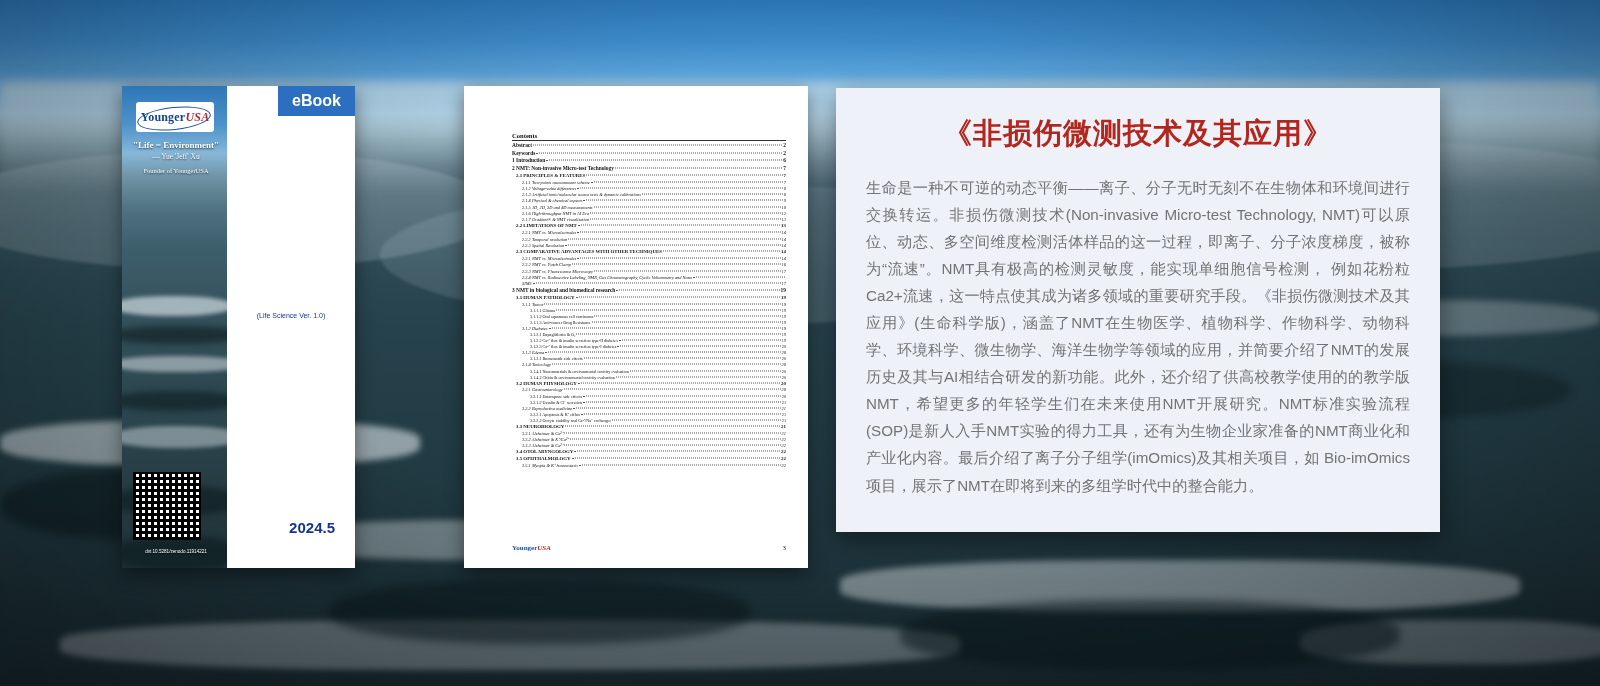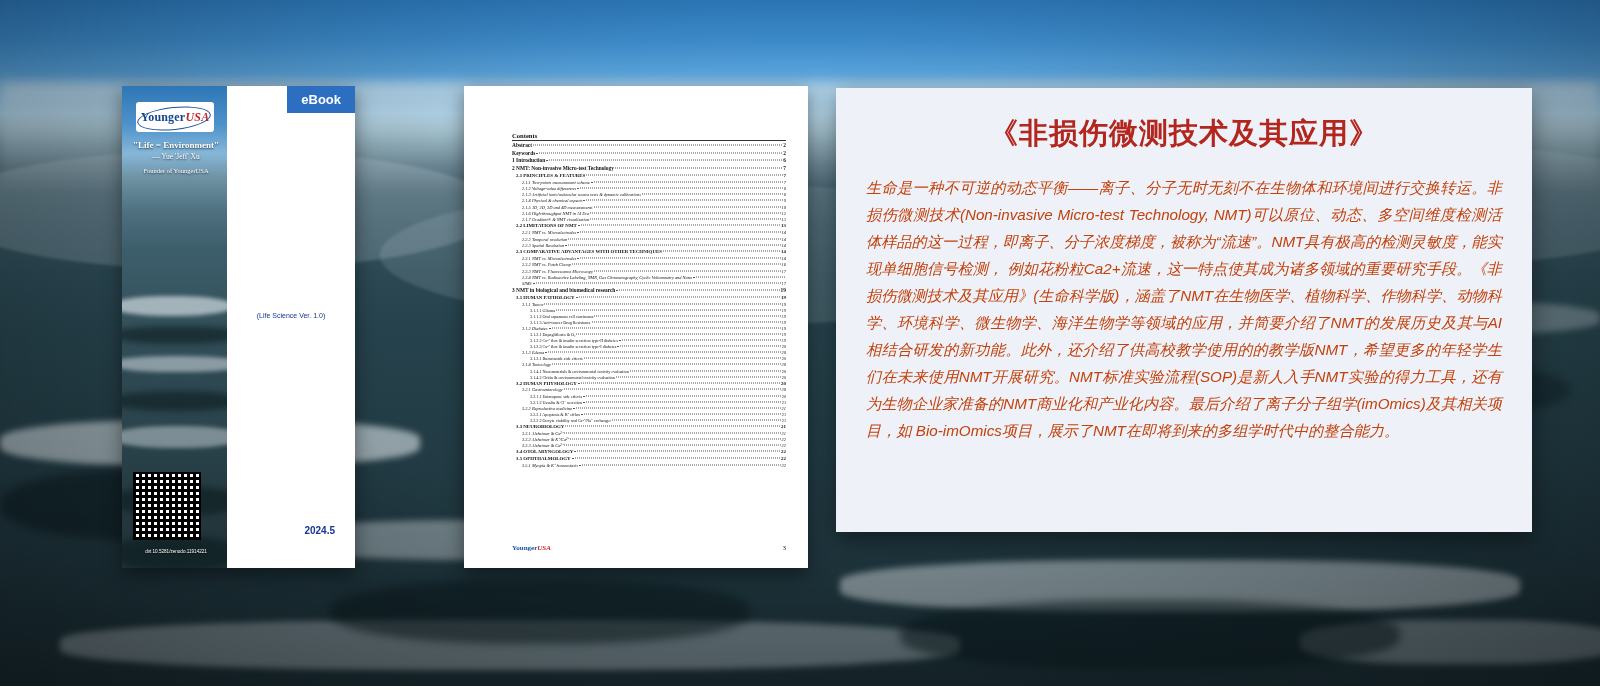--- a/index.html
+++ b/index.html
@@ -181,21 +181,21 @@
     font-family: "Liberation Sans", sans-serif;
     text-align: center;
     text-shadow: 0 1px 1px rgba(0,0,0,.8);
   }
   .ebook-tag {
     position: absolute;
     right: 0px;
     top: 0px;
     background: #2c6fc0;
     color: #fff;
-    font-size: 13px;
+    font-size: 16px;
     font-weight: bold;
     padding: 6px 14px 6px 14px;
     font-family: "Liberation Sans", sans-serif;
   }
   .cover-title {
     position: absolute;
     left: 115px;
     right: 10px;
     top: 178px;
     color: #18348f;
@@ -213,21 +213,21 @@
     color: #18348f;
     font-size: 7px;
     text-align: center;
     font-family: "Liberation Sans", sans-serif;
   }
   .cover-date {
     position: absolute;
     right: 20px;
     bottom: 32px;
     color: #18348f;
-    font-size: 10px;
+    font-size: 15px;
     font-weight: bold;
     font-family: "Liberation Sans", sans-serif;
     text-align: right;
   }
 
   
   .toc-page {
     position: absolute;
     left: 464px;
     top: 86px;
@@ -295,44 +295,43 @@
     font-family: "Liberation Serif", serif;
     font-size: 7px;
     color: #222;
   }
 
   
   .panel {
     position: absolute;
     left: 836px;
     top: 88px;
-    width: 696px;
+    width: 604px;
     height: 444px;
     background: #eef2f8;
     box-shadow: 0 8px 24px rgba(0,0,0,0.45);
     padding: 26px 30px;
     box-sizing: border-box;
   }
   .panel-title {
     color: #b3261e;
     font-family: "Liberation Serif", serif;
     font-weight: bold;
     font-size: 29px;
     letter-spacing: 1px;
     margin: 0 0 20px 0;
     text-align: center;
   }
   .panel-body {
-    color: #c2410c;
+    color: #737373;
     font-family: "Liberation Sans", sans-serif;
     font-size: 15.2px;
     line-height: 1.78;
     text-align: justify;
     margin: 0;
-    font-style: italic;
   }
 </style>
 </head>
 <body>
 
 <div class="stage">
 
   <div class="bg"></div>
   <div class="bg-haze"></div>
 

